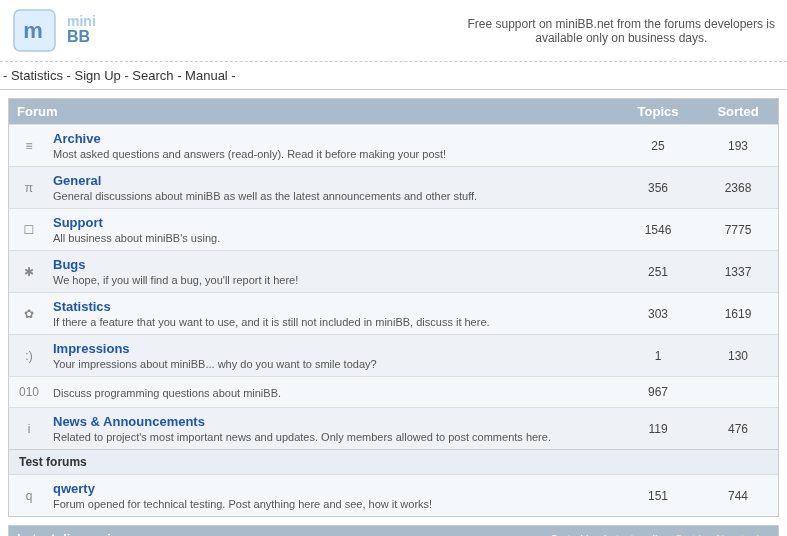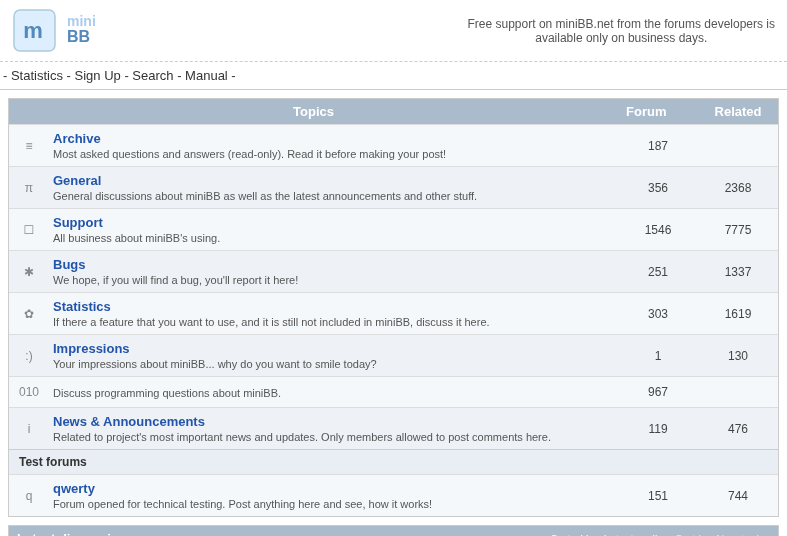--- a/index.html
+++ b/index.html
@@ -53,33 +53,34 @@
   <div class="header-msg" style="white-space:pre-line;">Free support on miniBB.net from the forums developers is
 available only on business days.</div>
 </div>
 
 <div class="nav-bar">
   <span>- </span><a href="#">Statistics</a><span> - </span><a href="#">Sign Up</a><span> - </span><a href="#">Search</a><span> - </span><a href="#">Manual</a><span> -</span>
 </div>
 
 <div class="forum-section">
   <div class="forum-header-row">
+    <div class="col">Forum</div>
     <div class="col col-num">Topics</div>
-    <div class="col">Forum</div>
-    <div class="col col-num">Related</div>
+    <div class="col col-num">Sorted</div>
   </div>
 
   <div id="forum-rows-container">
       <div class="forum-row" style="grid-template-columns: 40px 1fr 80px 80px;">
     <div class="icon-cell" style="font-size:12px;color:#888;">≡</div>
     <div class="info-cell">
       <a href="#" class="forum-name">Archive</a>
       <div class="forum-desc">Most asked questions and answers (read-only). Read it before making your post!</div>
     </div>
-    <div class="num-cell">187</div>
+    <div class="num-cell">25</div>
+    <div class="num-cell">193</div>
   </div>
       <div class="forum-row" style="grid-template-columns: 40px 1fr 80px 80px;">
     <div class="icon-cell" style="font-size:12px;color:#888;">π</div>
     <div class="info-cell">
       <a href="#" class="forum-name">General</a>
       <div class="forum-desc">General discussions about miniBB as well as the latest announcements and other stuff.</div>
     </div>
     <div class="num-cell">356</div>
     <div class="num-cell">2368</div>
   </div>

